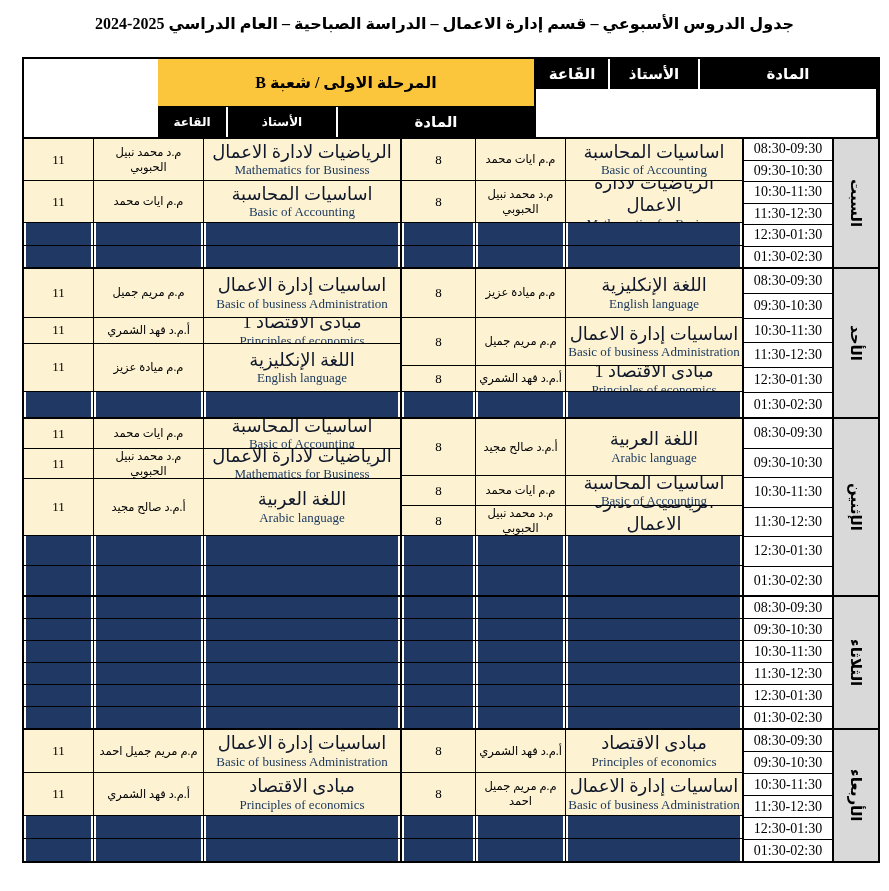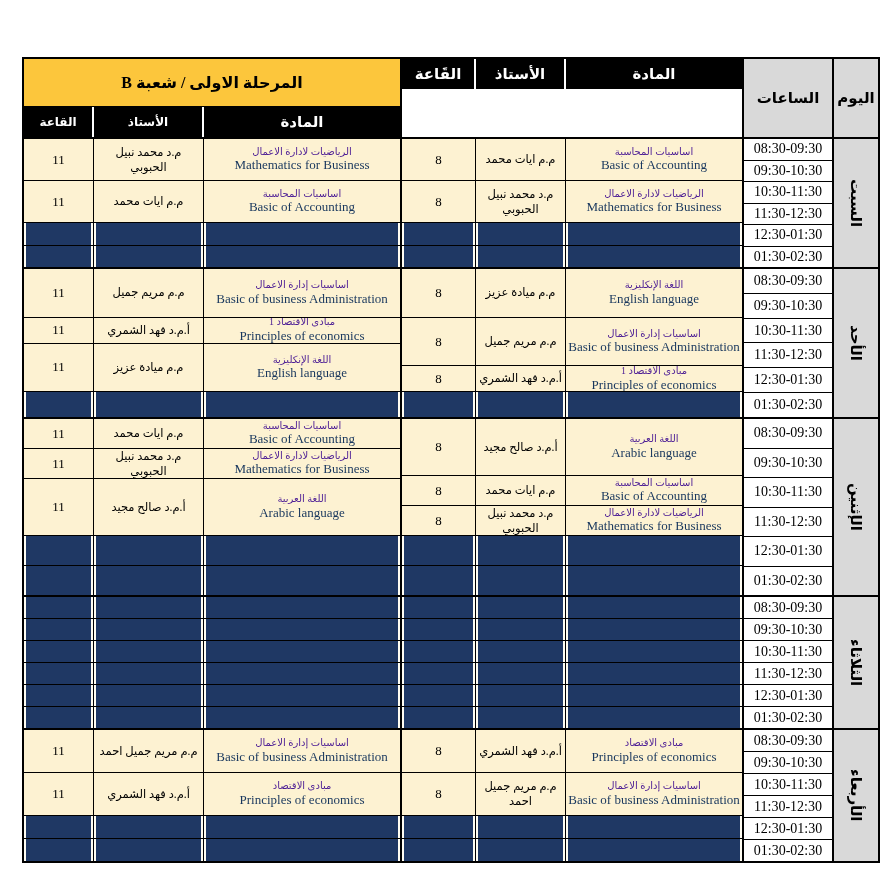--- a/index.html
+++ b/index.html
@@ -73,36 +73,35 @@
   }
   .slot.filled { background:#fdf2d2; }
   .slot.empty  {
     background:#1f3864;
     box-shadow:inset 2px 0 0 #fffdf2, inset -2px 0 0 #fffdf2;
   }
   .tslot {
     flex:1 1 0; display:flex; align-items:center; justify-content:center;
     background:#fff; font-size:14px;
   }
-  .sub-ar { font-size:10px; color:#4c1d95; line-height:1.25; }
+  .sub-ar { font-size:18px; color:#0f172a; line-height:1.25; }
   .sub-en { font-size:13px; color:#17365d; line-height:1.15; }
   .slot.instructor { font-size:11.5px; line-height:1.3; }
   .slot.room { font-size:13px; }
 </style>
 </head>
 <body>
 
 <div class="page">
 
+  <div class="title">جدول الدروس الأسبوعي – قسم إدارة الاعمال – الدراسة الصباحية – العام الدراسي 2025-2024</div>
 
   <div class="schedule">
 
     <div class="header-grid">
-      <div class="corner c-day">اليوم</div>
-      <div class="corner c-hours">الساعات</div>
 
       <div class="group g-a">
         <div class="sub-row">
           <div class="w-sub-a  sh-big">المادة</div>
           <div class="w-inst-a sh-big">الأستاذ</div>
           <div class="w-room-a sh-big">القَاعة</div>
         </div>
       </div>
 
       <div class="group g-b">

